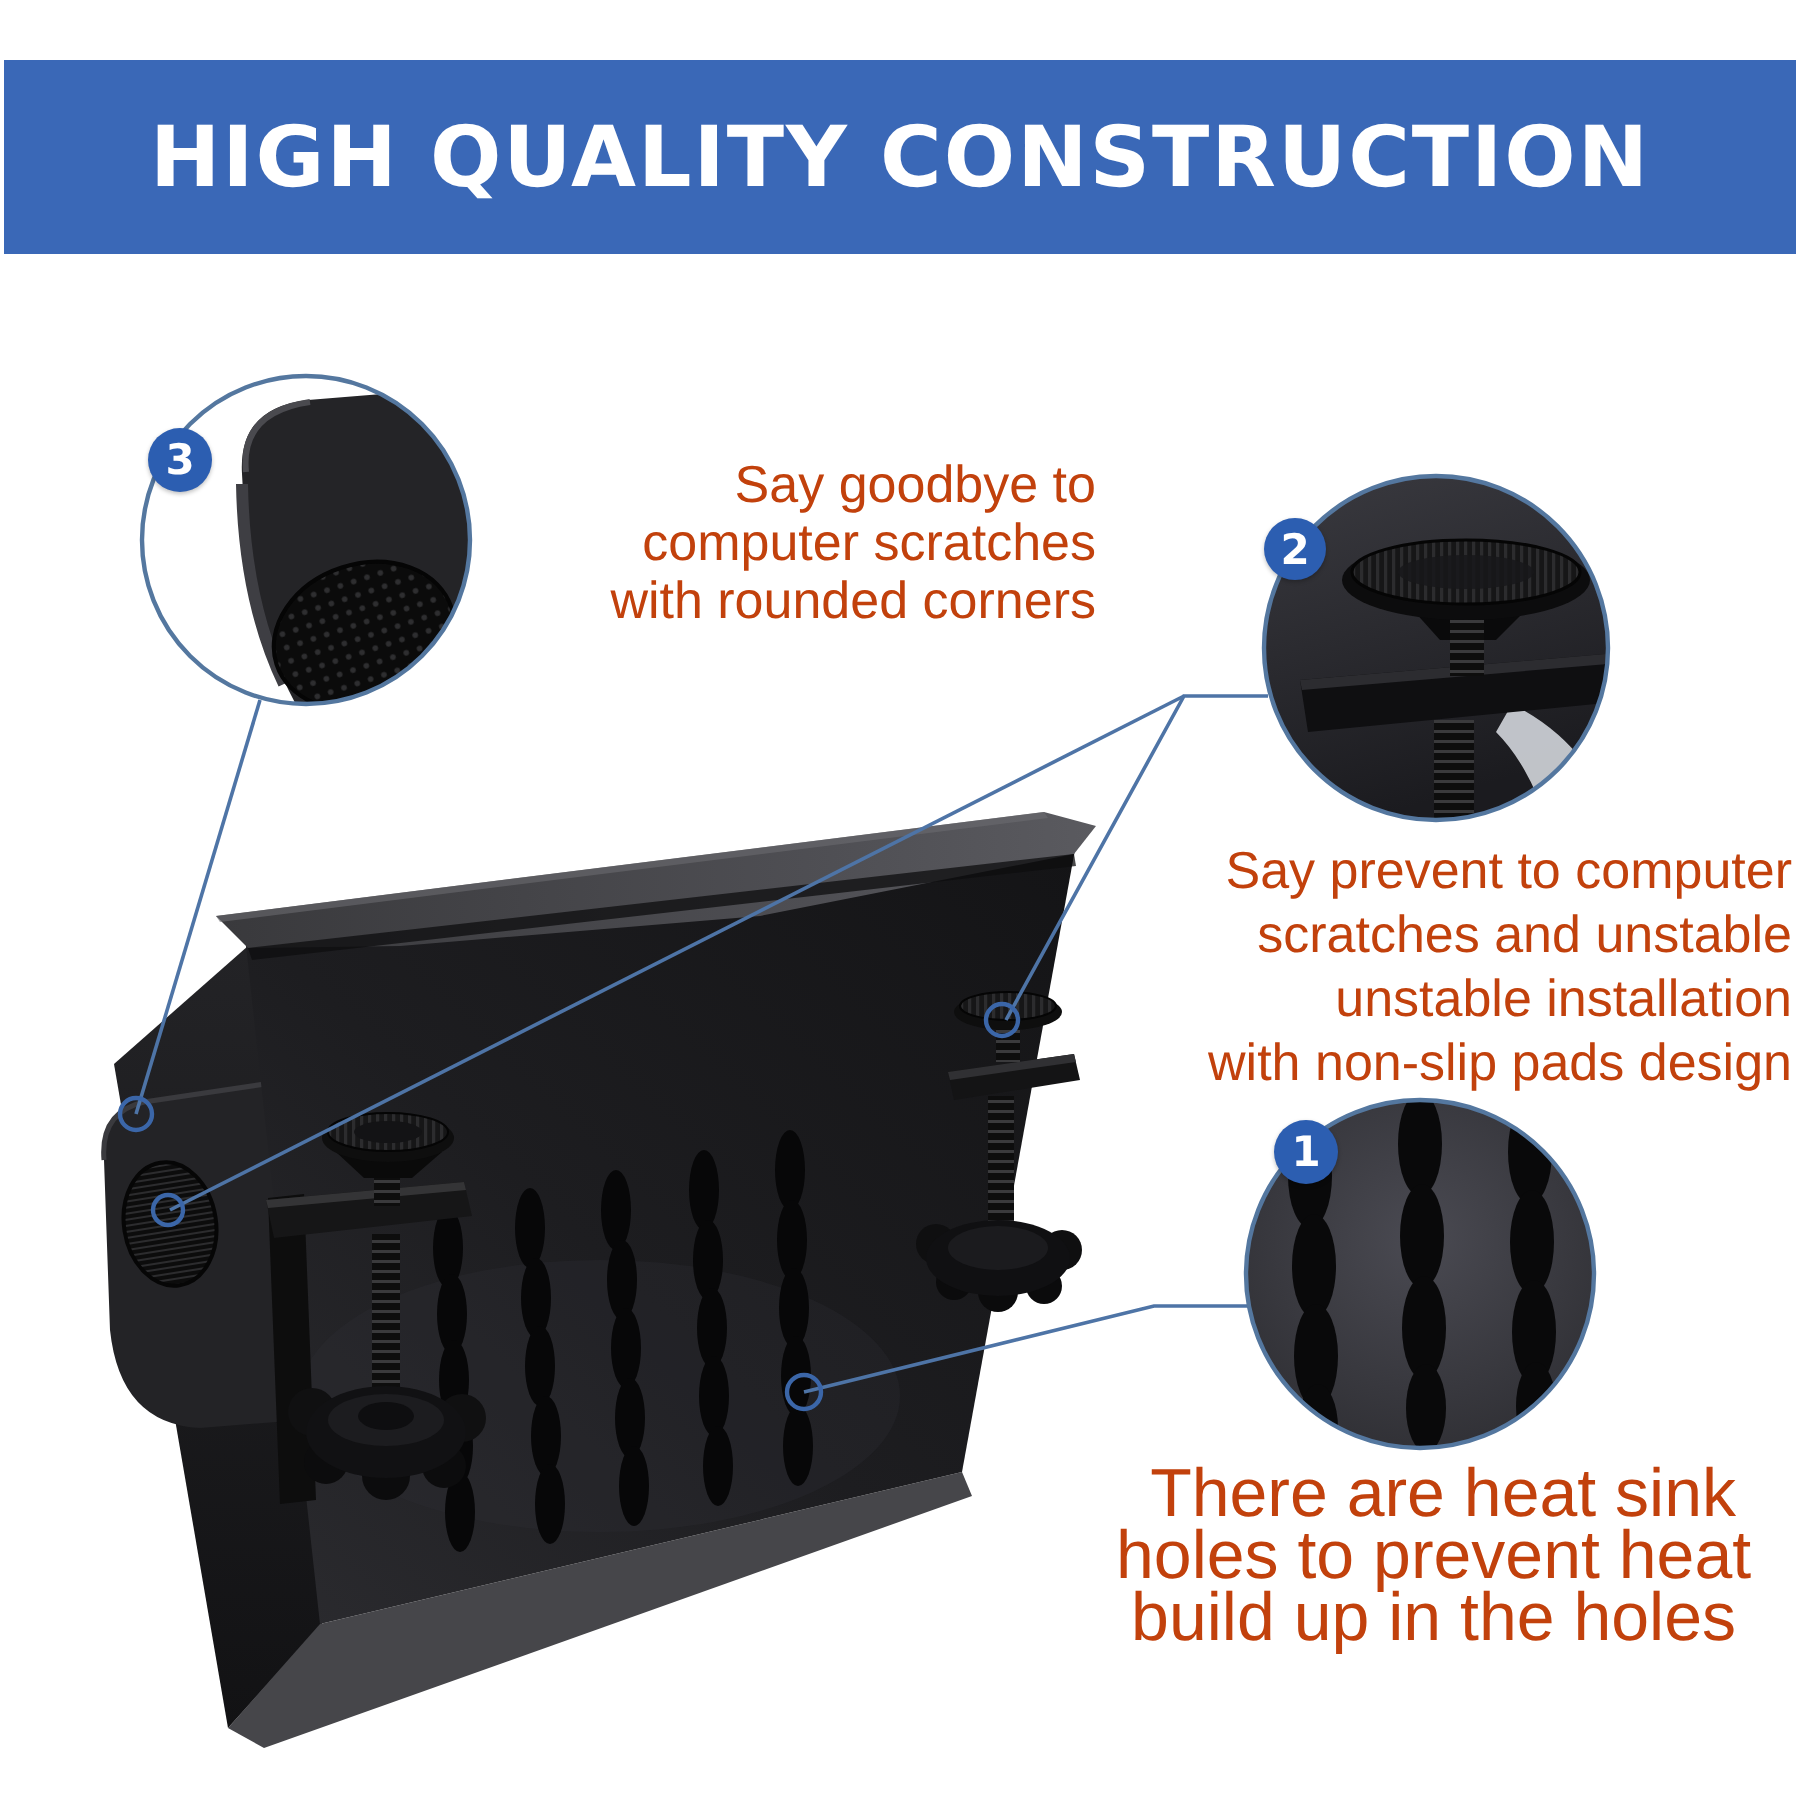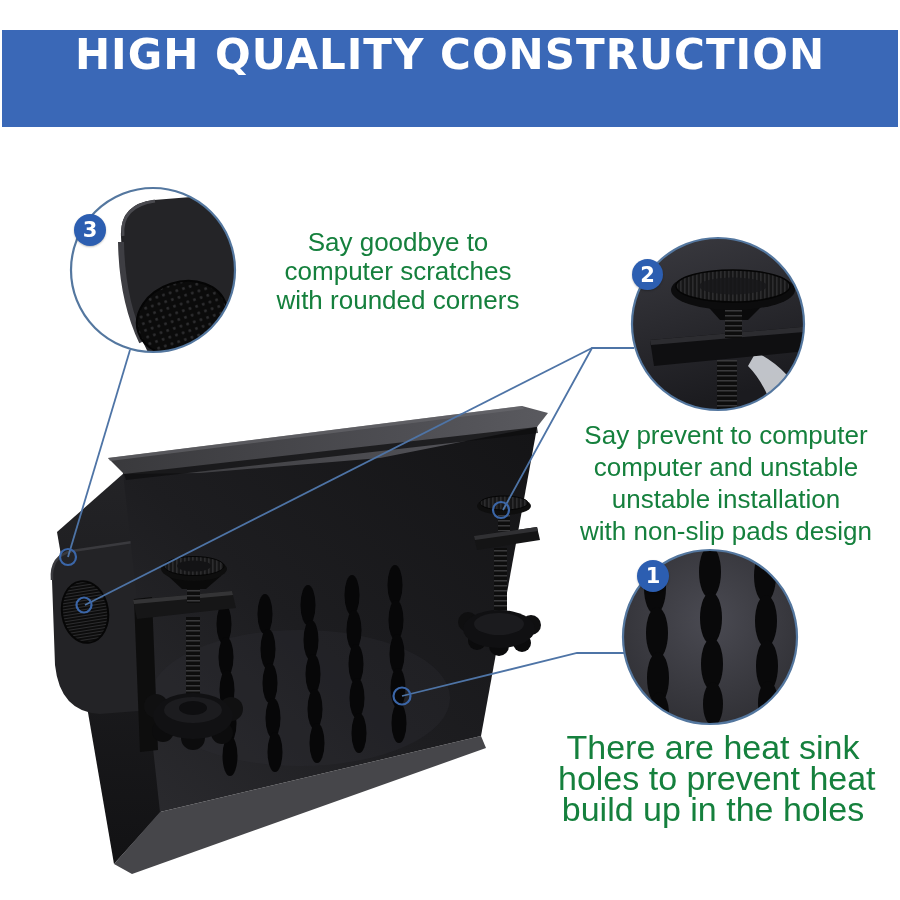--- a/index.html
+++ b/index.html
@@ -1,30 +1,30 @@
 <!DOCTYPE html>
 <html><head>
 <meta charset="utf-8">
 <style>
   html,body{margin:0;padding:0;background:#ffffff;}
   .stage{position:relative;width:900px;height:900px;background:#ffffff;overflow:hidden;
          font-family:"Liberation Sans", sans-serif;}
   .banner{position:absolute;left:2px;right:2px;top:30px;height:97px;background:#3a68b7;
-          display:flex;align-items:flex-start;justify-content:center;}
+          display:flex;align-items:center;justify-content:center;}
   .banner-title{color:#ffffff;font-family:"DejaVu Sans", sans-serif;font-weight:800;
           font-size:42px;letter-spacing:1px;white-space:nowrap;}
   .art{position:absolute;left:0;top:0;width:900px;height:900px;}
   .badge{position:absolute;border-radius:50%;background:#2c5eb1;color:#ffffff;
          display:flex;align-items:center;justify-content:center;
          font-family:"DejaVu Sans", sans-serif;font-weight:700;font-size:21px;
          box-shadow:0 1px 2px rgba(0,0,0,.25);}
   .badge.b3{left:74px;top:214px;width:32px;height:32px;}
   .badge.b2{left:632px;top:259px;width:31px;height:31px;}
   .badge.b1{left:637px;top:560px;width:32px;height:32px;}
-  .callout-text{position:absolute;text-align:center;color:#15803d;}
+  .callout-text{position:absolute;text-align:right;color:#c2410c;}
   .callout-text .ln{white-space:nowrap;}
   .t3{left:248px;top:228px;width:300px;font-size:26px;line-height:29px;}
   .t2{left:556px;top:419px;width:340px;font-size:26px;line-height:32px;}
   .t1{left:558px;top:732px;width:310px;font-size:34px;line-height:31px;}
 </style>
 </head>
 <body>
 
 <div class="stage">
 
@@ -256,21 +256,21 @@
   </div>
 
   <div class="callout-text t3">
     <div class="ln">Say goodbye to</div>
     <div class="ln">computer scratches</div>
     <div class="ln">with rounded corners</div>
   </div>
 
   <div class="callout-text t2">
     <div class="ln">Say prevent to computer</div>
-    <div class="ln">computer and unstable</div>
+    <div class="ln">scratches and unstable</div>
     <div class="ln">unstable installation</div>
     <div class="ln">with non-slip pads design</div>
   </div>
 
   <div class="callout-text t1">
     <div class="ln">There are heat sink</div>
     <div class="ln">holes to prevent heat</div>
     <div class="ln">build up in the holes</div>
   </div>
 

